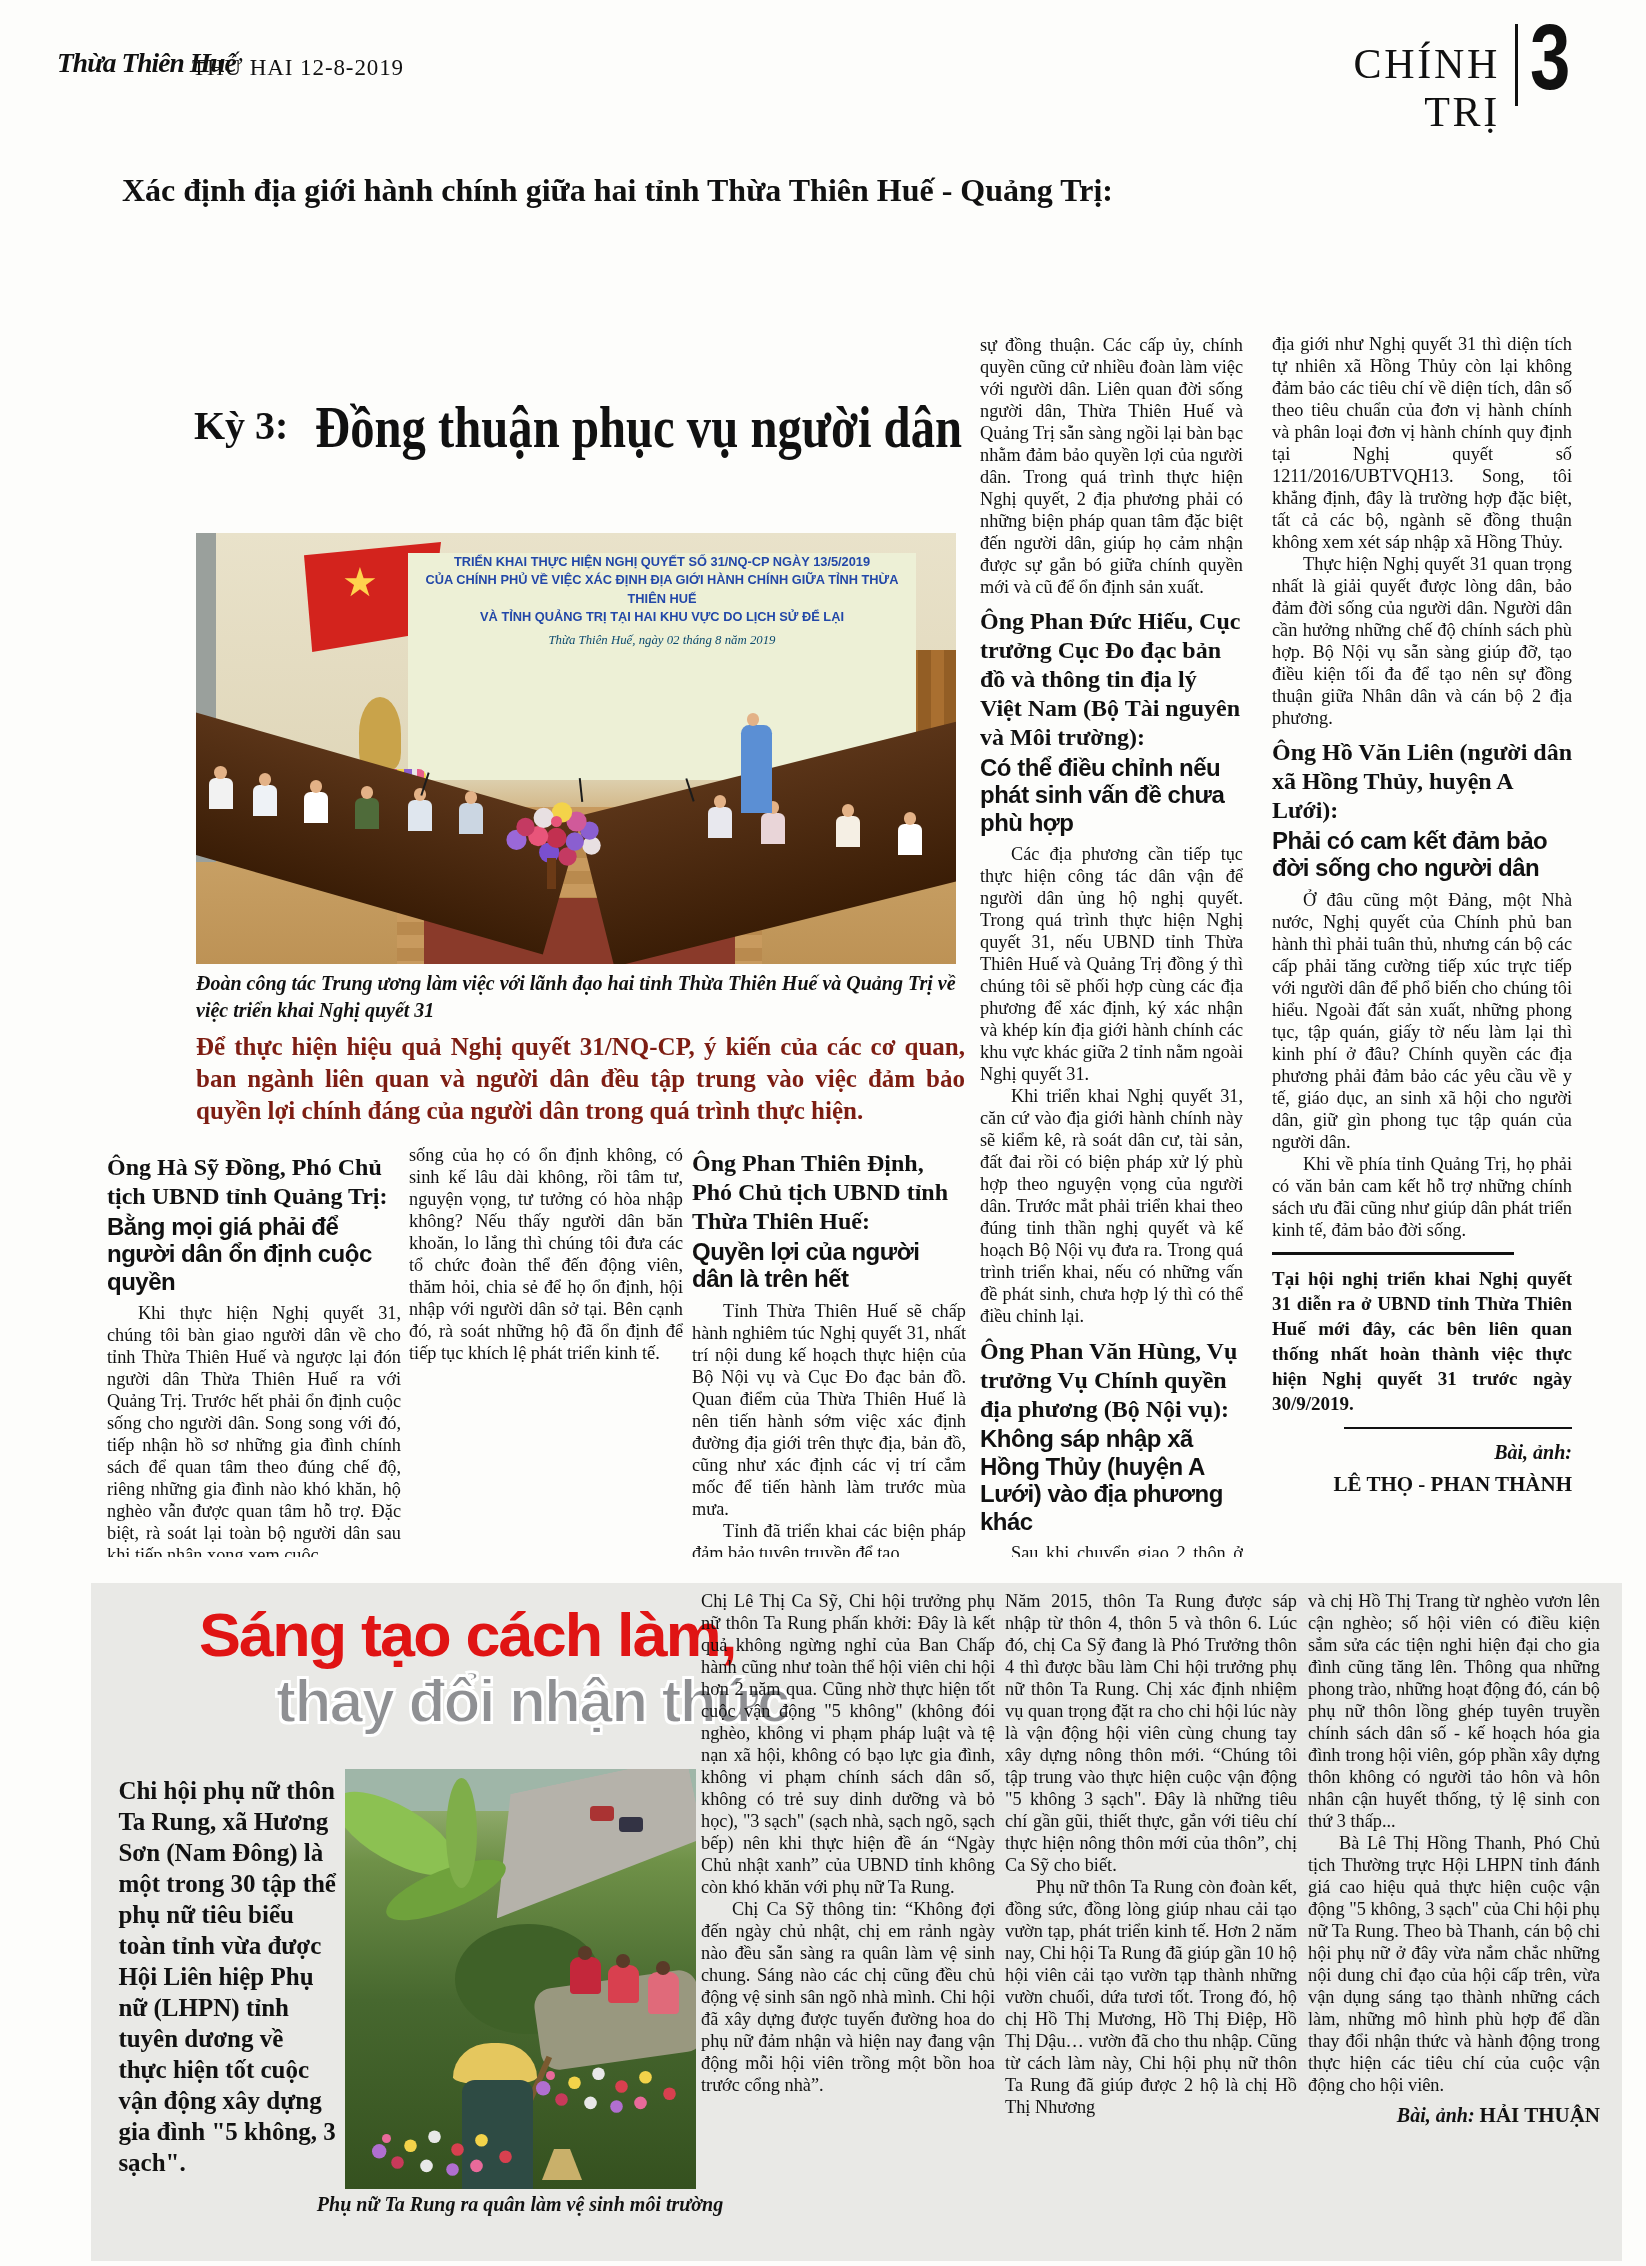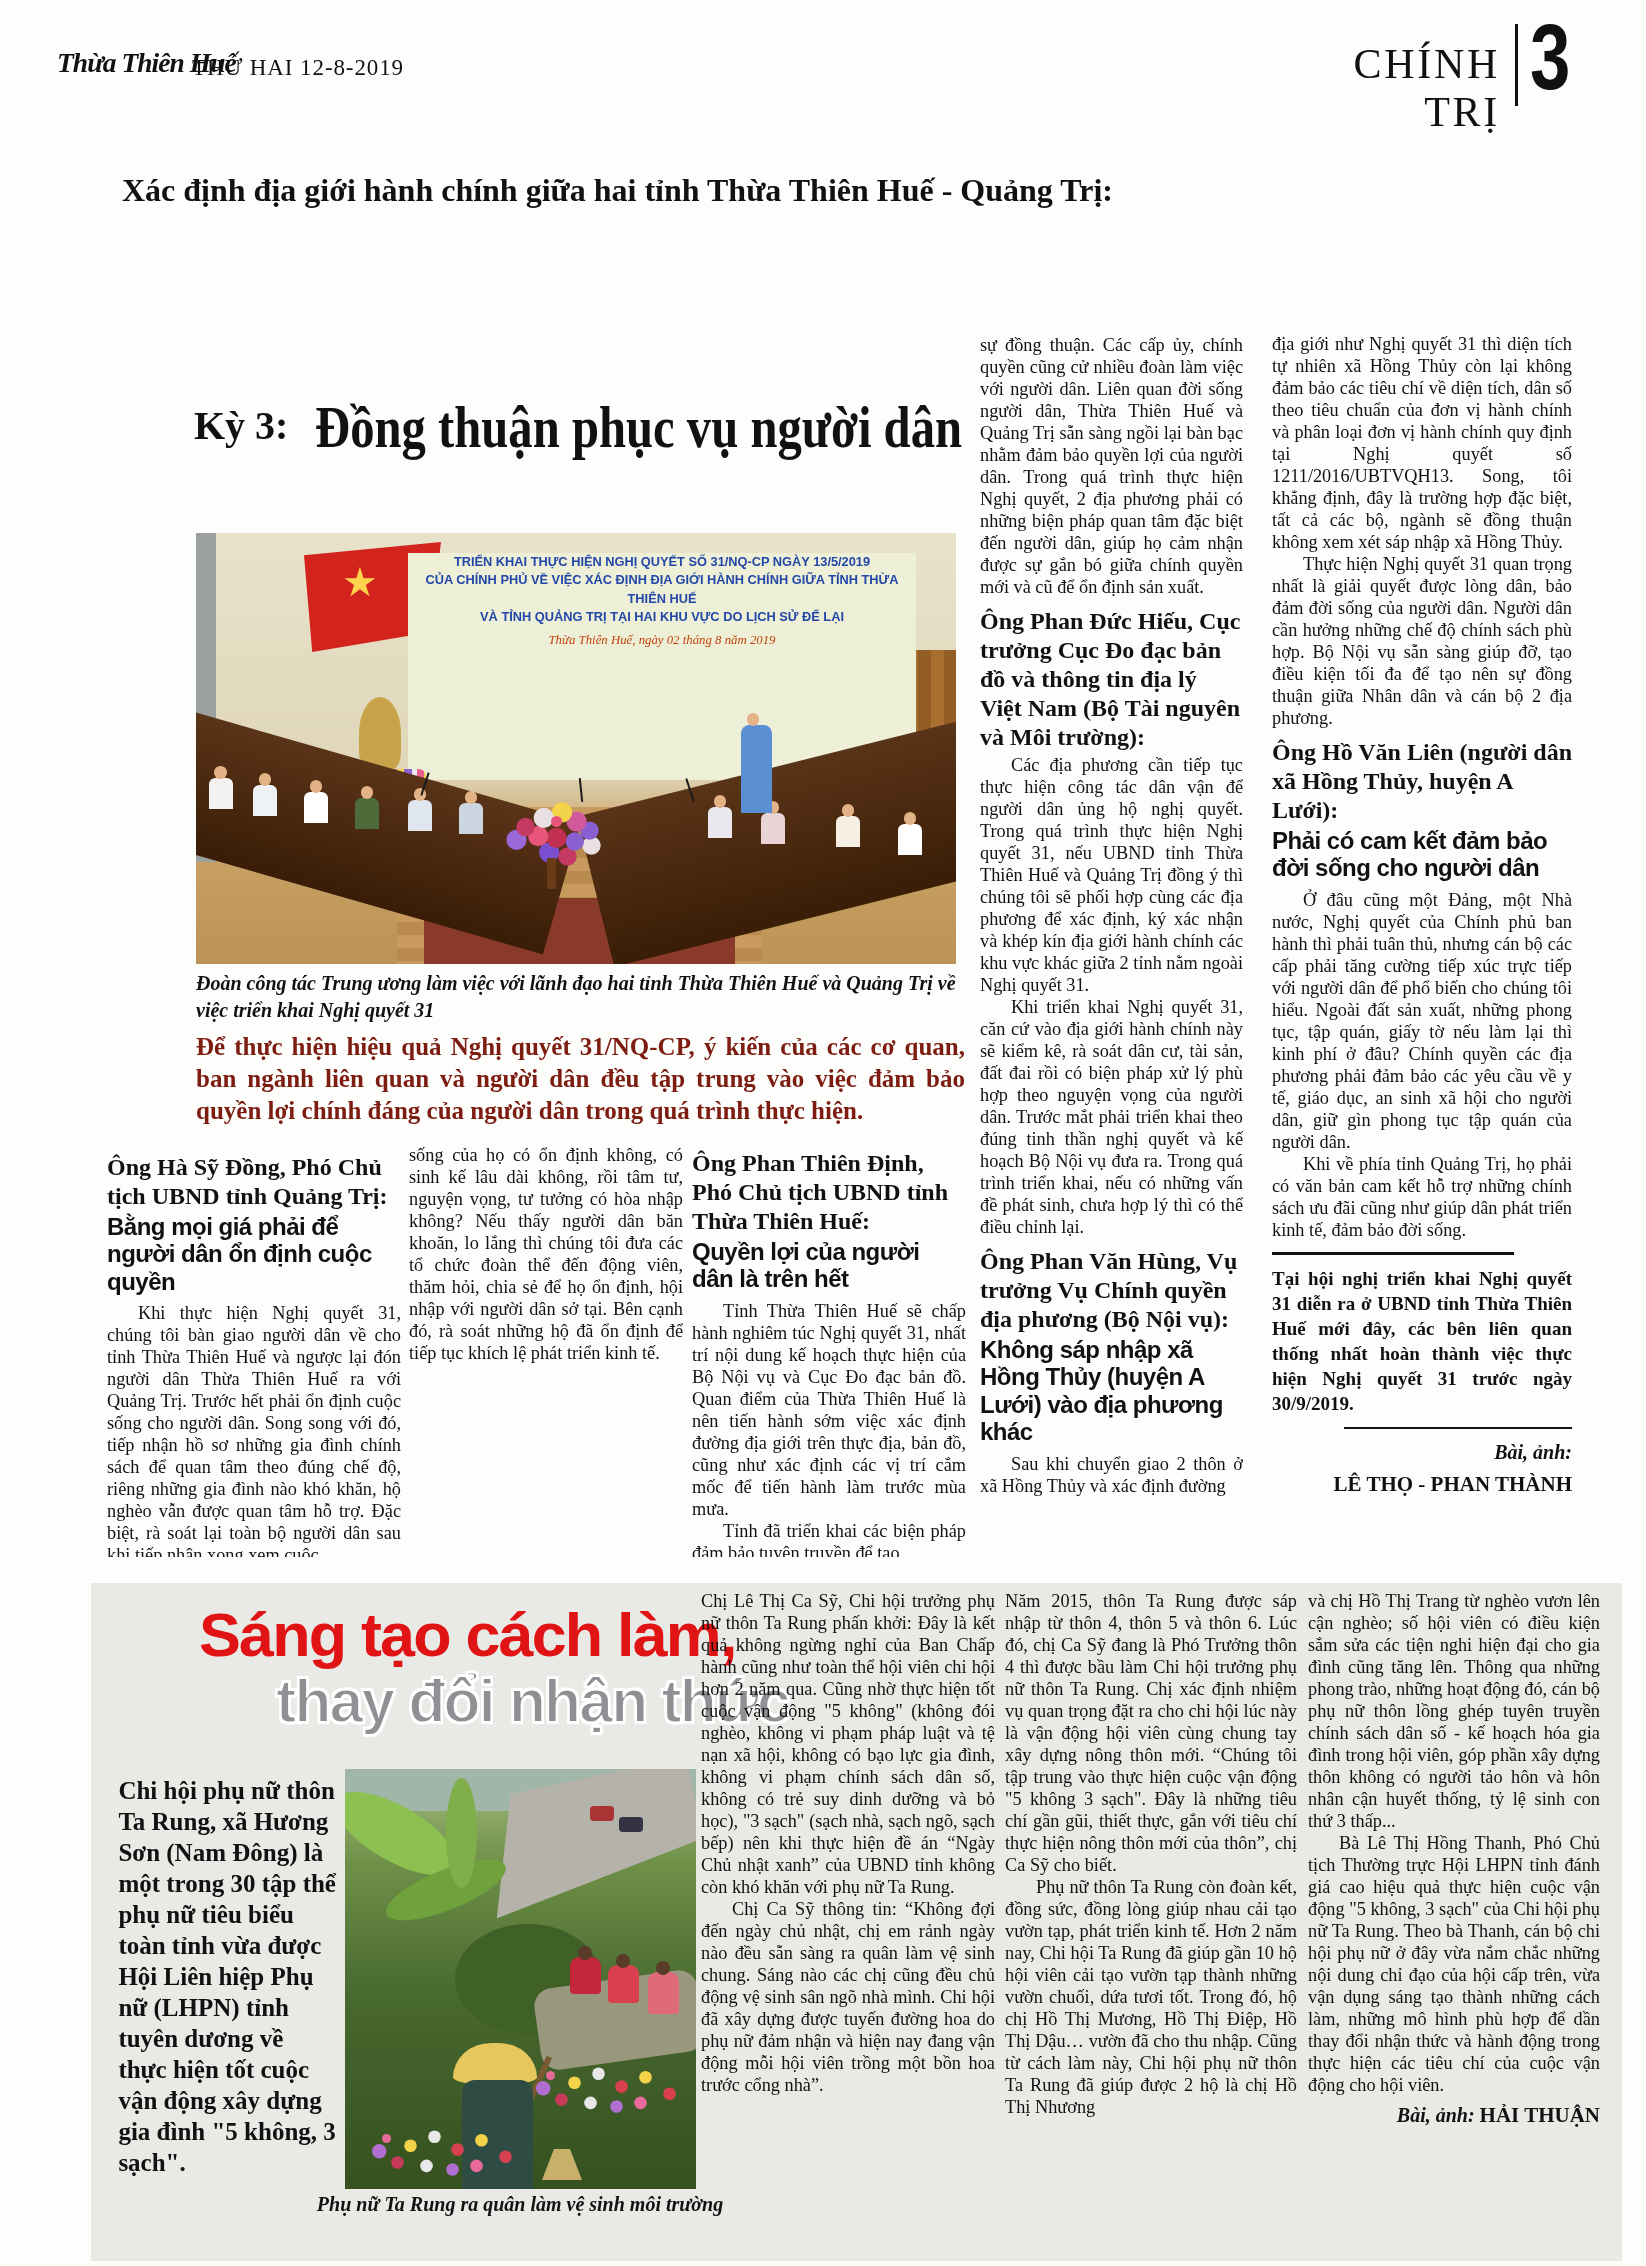--- a/index.html
+++ b/index.html
@@ -23,21 +23,21 @@
   .photo1{left:196px;top:533px;width:760px;height:431px;background:linear-gradient(180deg,#e9e2ca 0%,#e0d7ba 55%,#caa368 70%,#bd9255 100%);overflow:hidden;}
   .caption1{left:196px;top:970px;width:768px;font:bold italic 20px/27.4px "Liberation Serif",serif;}
   .lead{left:196px;top:1031px;width:769px;font:bold 25px/32px "Liberation Serif",serif;color:#7d1d12;text-align:justify;}
   
   .p1-curtain{left:0;top:0;width:20px;height:329px;background:#9aa09c;}
   .p1-wood{left:607px;top:117px;width:154px;height:210px;
            background:repeating-linear-gradient(90deg,#a96f30 0 12.8px,#935e25 12.8px 25.6px);}
   .p1-banner{left:212px;top:20px;width:508px;height:227px;background:#edf0d6;text-align:center;}
   .p1-btitle{margin-top:11px;font:bold 42px "Liberation Serif",serif;color:#d42а20;color:#d42020;letter-spacing:5.5px;}
   .p1-bline{font:bold 12.8px/18.3px "Liberation Sans",sans-serif;color:#2247a8;}
-  .p1-bdate{margin-top:7.3px;font:italic 12.8px "Liberation Serif",serif;color:#c2410c;}
+  .p1-bdate{margin-top:7.3px;font:italic 12.8px "Liberation Serif",serif;color:#0c4a6e;}
   .p1-flag{left:108px;top:9.1px;width:137px;height:110px;background:#d32built;background:#d3231d;
            clip-path:polygon(0 12%,100% 0,92% 82%,6% 100%);}
   .p1-star{left:146px;top:25.6px;font-size:40px;color:#ffd34d;}
   .p1-bust{left:163px;top:164px;width:42px;height:73px;background:#c9a34a;border-radius:50% 50% 24% 24%;}
   .p1-bustflowers{left:139px;top:236px;width:91px;height:14.6px;border-radius:7.3px;
     background:repeating-linear-gradient(90deg,#e85f8a 0 7.3px,#f3d34a 7.3px 14.6px,#8a5fd0 14.6px 22px,#e8e8e8 22px 27.4px);}
   .p1-floor{left:201px;top:274px;width:365px;height:157px;
     background:repeating-linear-gradient(180deg,#c89a5e 0 12.8px,#b98a4e 12.8px 25.6px);}
   .p1-carpet{left:228px;top:365px;width:311px;height:66px;background:#8a3a2a;}
   .p1-tleft{left:-55px;top:228px;width:429px;height:137px;background:linear-gradient(#5a3418,#3a1d06);transform:rotate(16deg);}
@@ -179,20 +179,21 @@
     </div>
   <div class="col col3">
       <h3 class="speaker">Ông Phan Thiên Định, Phó Chủ tịch UBND tỉnh Thừa Thiên Huế:</h3>
       <h4 class="statement">Quyền lợi của người dân là trên hết</h4>
       <p class="para">Tỉnh Thừa Thiên Huế sẽ chấp hành nghiêm túc Nghị quyết 31, nhất trí nội dung kế hoạch thực hiện của Bộ Nội vụ và Cục Đo đạc bản đồ. Quan điểm của Thừa Thiên Huế là nên tiến hành sớm việc xác định đường địa giới trên thực địa, bản đồ, cũng như xác định các vị trí cắm mốc để tiến hành làm trước mùa mưa.</p>
       <p class="para">Tỉnh đã triển khai các biện pháp đảm bảo tuyên truyền để tạo</p>
     </div>
   <div class="col col4">
       <p class="para flow">sự đồng thuận. Các cấp ủy, chính quyền cũng cử nhiều đoàn làm việc với người dân. Liên quan đời sống người dân, Thừa Thiên Huế và Quảng Trị sẵn sàng ngồi lại bàn bạc nhằm đảm bảo quyền lợi của người dân. Trong quá trình thực hiện Nghị quyết, 2 địa phương phải có những biện pháp quan tâm đặc biệt đến người dân, giúp họ cảm nhận được sự gắn bó giữa chính quyền mới và cũ để ổn định sản xuất.</p>
       <h3 class="speaker">Ông Phan Đức Hiếu, Cục trưởng Cục Đo đạc bản đồ và thông tin địa lý Việt Nam (Bộ Tài nguyên và Môi trường):</h3>
+      <h4 class="statement">Có thể điều chỉnh nếu phát sinh vấn đề chưa phù hợp</h4>
       <p class="para">Các địa phương cần tiếp tục thực hiện công tác dân vận để người dân ủng hộ nghị quyết. Trong quá trình thực hiện Nghị quyết 31, nếu UBND tỉnh Thừa Thiên Huế và Quảng Trị đồng ý thì chúng tôi sẽ phối hợp cùng các địa phương để xác định, ký xác nhận và khép kín địa giới hành chính các khu vực khác giữa 2 tỉnh nằm ngoài Nghị quyết 31.</p>
       <p class="para">Khi triển khai Nghị quyết 31, căn cứ vào địa giới hành chính này sẽ kiểm kê, rà soát dân cư, tài sản, đất đai rồi có biện pháp xử lý phù hợp theo nguyện vọng của người dân. Trước mắt phải triển khai theo đúng tinh thần nghị quyết và kế hoạch Bộ Nội vụ đưa ra. Trong quá trình triển khai, nếu có những vấn đề phát sinh, chưa hợp lý thì có thể điều chỉnh lại.</p>
       <h3 class="speaker">Ông Phan Văn Hùng, Vụ trưởng Vụ Chính quyền địa phương (Bộ Nội vụ):</h3>
       <h4 class="statement">Không sáp nhập xã Hồng Thủy (huyện A Lưới) vào địa phương khác</h4>
       <p class="para">Sau khi chuyển giao 2 thôn ở xã Hồng Thủy và xác định đường</p>
     </div>
   <div class="col col5">
       <p class="para flow">địa giới như Nghị quyết 31 thì diện tích tự nhiên xã Hồng Thủy còn lại không đảm bảo các tiêu chí về diện tích, dân số theo tiêu chuẩn của đơn vị hành chính và phân loại đơn vị hành chính quy định tại Nghị quyết số 1211/2016/UBTVQH13. Song, tôi khẳng định, đây là trường hợp đặc biệt, tất cả các bộ, ngành sẽ đồng thuận không xem xét sáp nhập xã Hồng Thủy.</p>
       <p class="para">Thực hiện Nghị quyết 31 quan trọng nhất là giải quyết được lòng dân, bảo đảm đời sống của người dân. Người dân cần hưởng những chế độ chính sách phù hợp. Bộ Nội vụ sẵn sàng giúp đỡ, tạo điều kiện tối đa để tạo nên sự đồng thuận giữa Nhân dân và cán bộ 2 địa phương.</p>
       <h3 class="speaker">Ông Hồ Văn Liên (người dân xã Hồng Thủy, huyện A Lưới):</h3>

